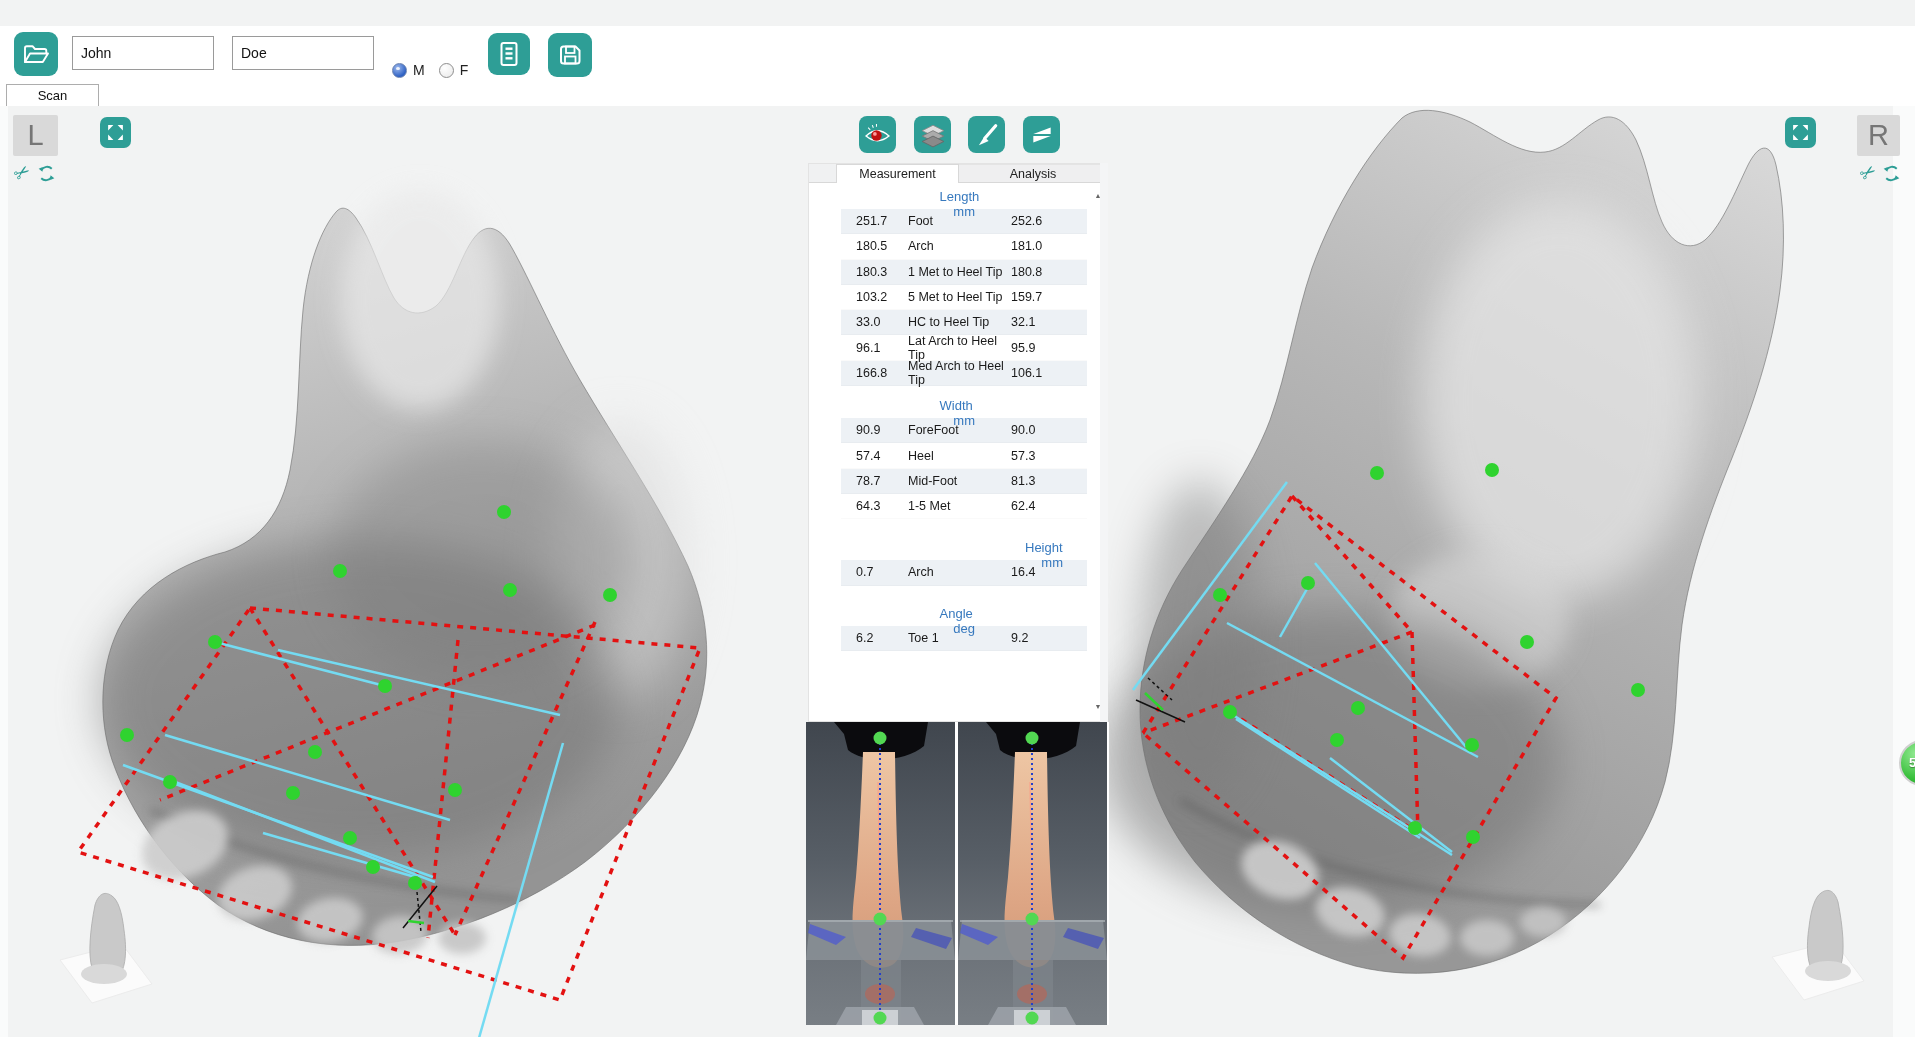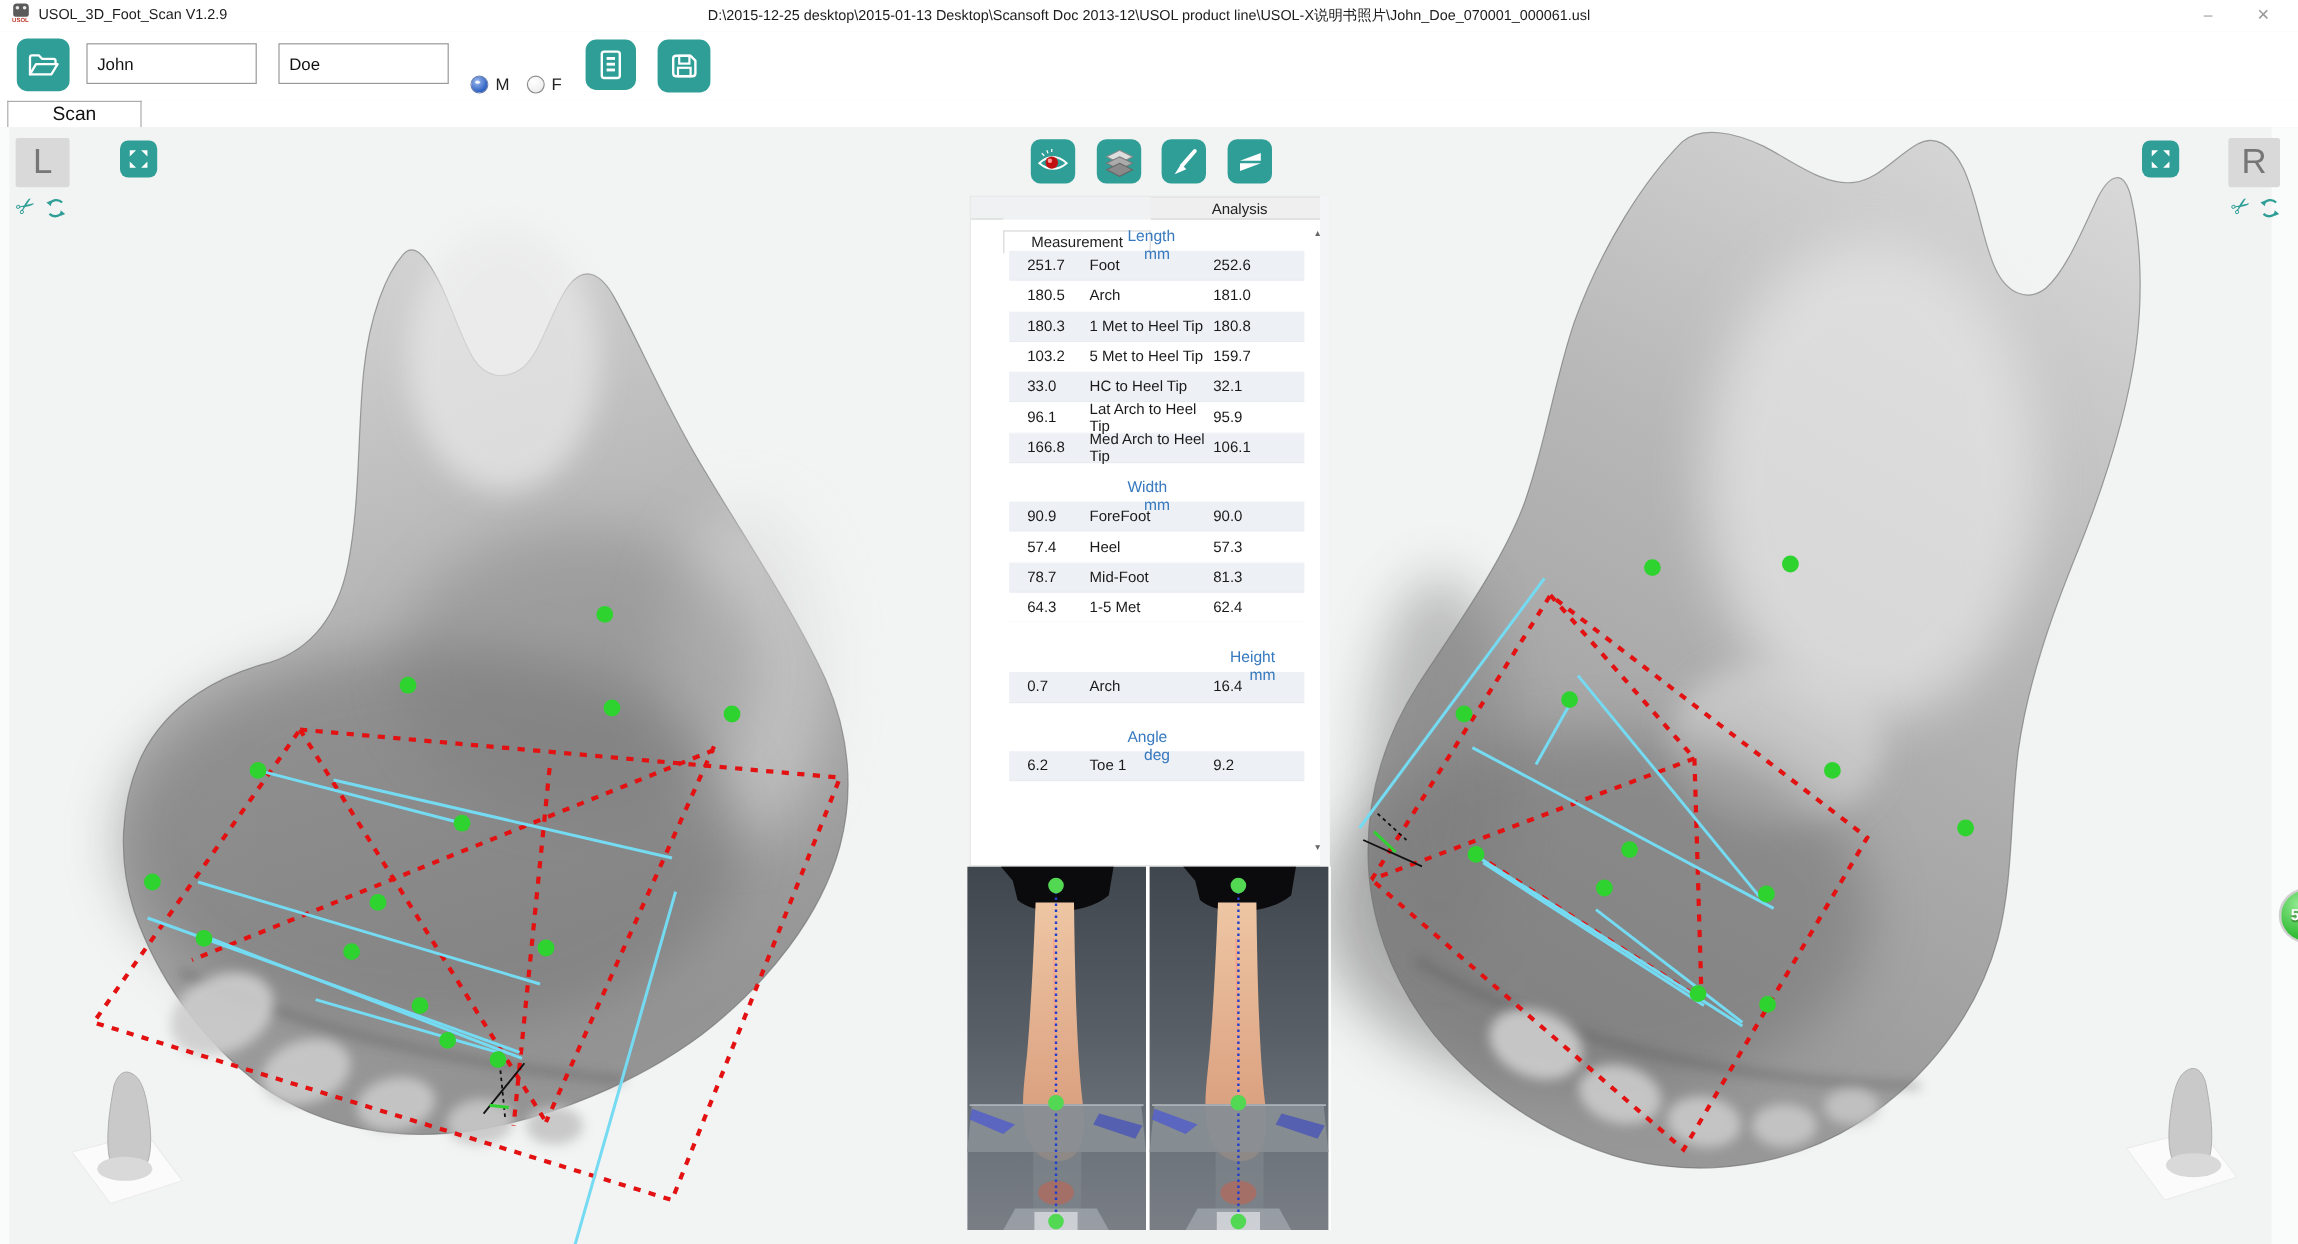--- a/index.html
+++ b/index.html
@@ -29,39 +29,39 @@
   .ti-first{left:72px;}
   .ti-last{left:232px;}
   .radio-row{position:absolute;left:392px;top:44px;display:flex;align-items:center;gap:6px;transform:translateY(-50%);}
   .radio{width:15px;height:15px;border-radius:50%;border:1px solid #8e8e8e;background:radial-gradient(circle at 35% 30%,#ffffff,#e8e8e8);box-sizing:border-box;position:relative;}
   .radio.checked{background:radial-gradient(circle at 35% 30%,#9db9ee,#2f62c4 70%);border-color:#6a82b0;}
   .radio.checked::after{content:"";position:absolute;left:3px;top:3px;width:4px;height:3px;border-radius:50%;background:rgba(255,255,255,.85);}
   .radio-label{font-size:14px;color:#222;margin-right:8px;}
 
   
   .tabstrip{position:absolute;left:0;top:84px;width:1915px;height:22px;background:#ffffff;}
-  .scan-tab{position:absolute;left:6px;top:0;width:112px;height:22px;background:#ffffff;border:1px solid #adadad;border-bottom:none;box-sizing:border-box;text-align:center;line-height:21px;font-size:16px;color:#111;}
+  .scan-tab{position:absolute;left:6px;top:0;width:93px;height:22px;background:#ffffff;border:1px solid #adadad;border-bottom:none;box-sizing:border-box;text-align:center;line-height:21px;font-size:13px;color:#111;}
 
   
   .content{position:absolute;left:0;top:106px;width:1915px;height:931px;background:#f2f3f3;}
   .edge-strip{position:absolute;top:0;height:931px;background:#fafbfb;}
   .scene{position:absolute;top:0;}
 
   .side-btn{position:absolute;width:45px;height:41px;background:#d9d9d9;color:#767676;font-size:29px;display:flex;align-items:center;justify-content:center;border-radius:2px;}
   .expand-btn{position:absolute;width:31px;height:31px;background:#2E9E96;border-radius:7px;display:flex;align-items:center;justify-content:center;}
   .mini-icon{position:absolute;width:24px;height:22px;display:flex;align-items:center;justify-content:center;}
   .scissors{color:#2E9E96;font-size:19px;transform:rotate(-35deg);line-height:1;}
 
   
   .cbtn{position:absolute;top:116px;width:37px;height:37px;background:#2E9E96;border-radius:8px;display:flex;align-items:center;justify-content:center;}
   .panel{position:absolute;left:808px;top:163px;width:300px;height:559px;background:#ffffff;border:1px solid #e3e3e3;box-sizing:border-box;}
   .ptabs{position:absolute;left:0;top:0;width:298px;height:19px;background:#f0f1f2;display:flex;}
   .ptab{box-sizing:border-box;height:19px;line-height:18px;text-align:center;font-size:12.5px;color:#222;}
   .ptab-spacer{width:27px;border-bottom:1px solid #d8d8d8;}
-  .ptab-meas{width:123px;background:#ffffff;border:1px solid #d8d8d8;border-bottom:none;margin-top:28px;}
+  .ptab-meas{width:123px;background:#ffffff;border:1px solid #d8d8d8;border-bottom:none;}
   .ptab-ana{flex:1;background:#efeff0;border-bottom:1px solid #d8d8d8;border-top:1px solid #e4e4e4;}
   .ptable{position:absolute;left:32px;top:19px;width:246px;}
   .sec-head{display:flex;align-items:center;height:18px;}
   .sec.g0 .sec-head{margin-top:6px;}
   .sec.g1 .sec-head{margin-top:12px;}
   .sec.g2 .sec-head{margin-top:21px;align-items:flex-end;}
   .sec.g3 .sec-head{margin-top:20px;}
   .sec-head{margin-bottom:2px;flex-direction:column;}
   .sec-name{width:62px;padding-left:13px;color:#3779be;font-size:13px;}
   .sec-line{flex:1;height:1px;background:#b9bdc1;margin:0 12px 0 6px;}
@@ -83,30 +83,20 @@
   .badge{position:absolute;left:1899px;top:740px;width:46px;height:46px;border-radius:50%;
     background:radial-gradient(circle at 35% 28%,#93ea93,#36be39 62%,#1f9e23);border:2px solid #cfcfcf;
     box-sizing:border-box;color:#fff;font-weight:bold;font-size:13px;z-index:5;}
   .badge span{position:absolute;left:8px;top:13px;text-shadow:0 1px 1px rgba(0,0,0,.35);}
 </style>
 </head>
 <body>
 
 <div class="app">
 
-  <div class="titlebar">
-    <div class="app-icon">
-      <div class="glyph"></div>
-      <div class="cap">USOL</div>
-    </div>
-    <div class="win-title">USOL_3D_Foot_Scan V1.2.9</div>
-    <div class="win-path">D:\2015-12-25 desktop\2015-01-13 Desktop\Scansoft Doc 2013-12\USOL product line\USOL-X说明书照片\John_Doe_070001_000061.usl</div>
-    <div class="win-btn win-min">–</div>
-    <div class="win-btn win-close">✕</div>
-  </div>
 
   <div class="toolbar">
     <div class="tealbtn tb-open">
       <svg width="28" height="26" viewBox="0 0 28 26">
         <path d="M3 21 V7 Q3 5.2 4.8 5.2 H10.5 L13 8 H22.5 Q24.3 8 24.3 9.8 V12" fill="none" stroke="#fff" stroke-width="1.9" stroke-linejoin="round" stroke-linecap="round"></path>
         <path d="M3 21 L8 12.5 H26 L20.8 21 Z" fill="none" stroke="#fff" stroke-width="1.9" stroke-linejoin="round"></path>
       </svg>
     </div>
     <input class="tb-input ti-first" value="John" style="">
     <input class="tb-input ti-last" value="Doe" style="">

